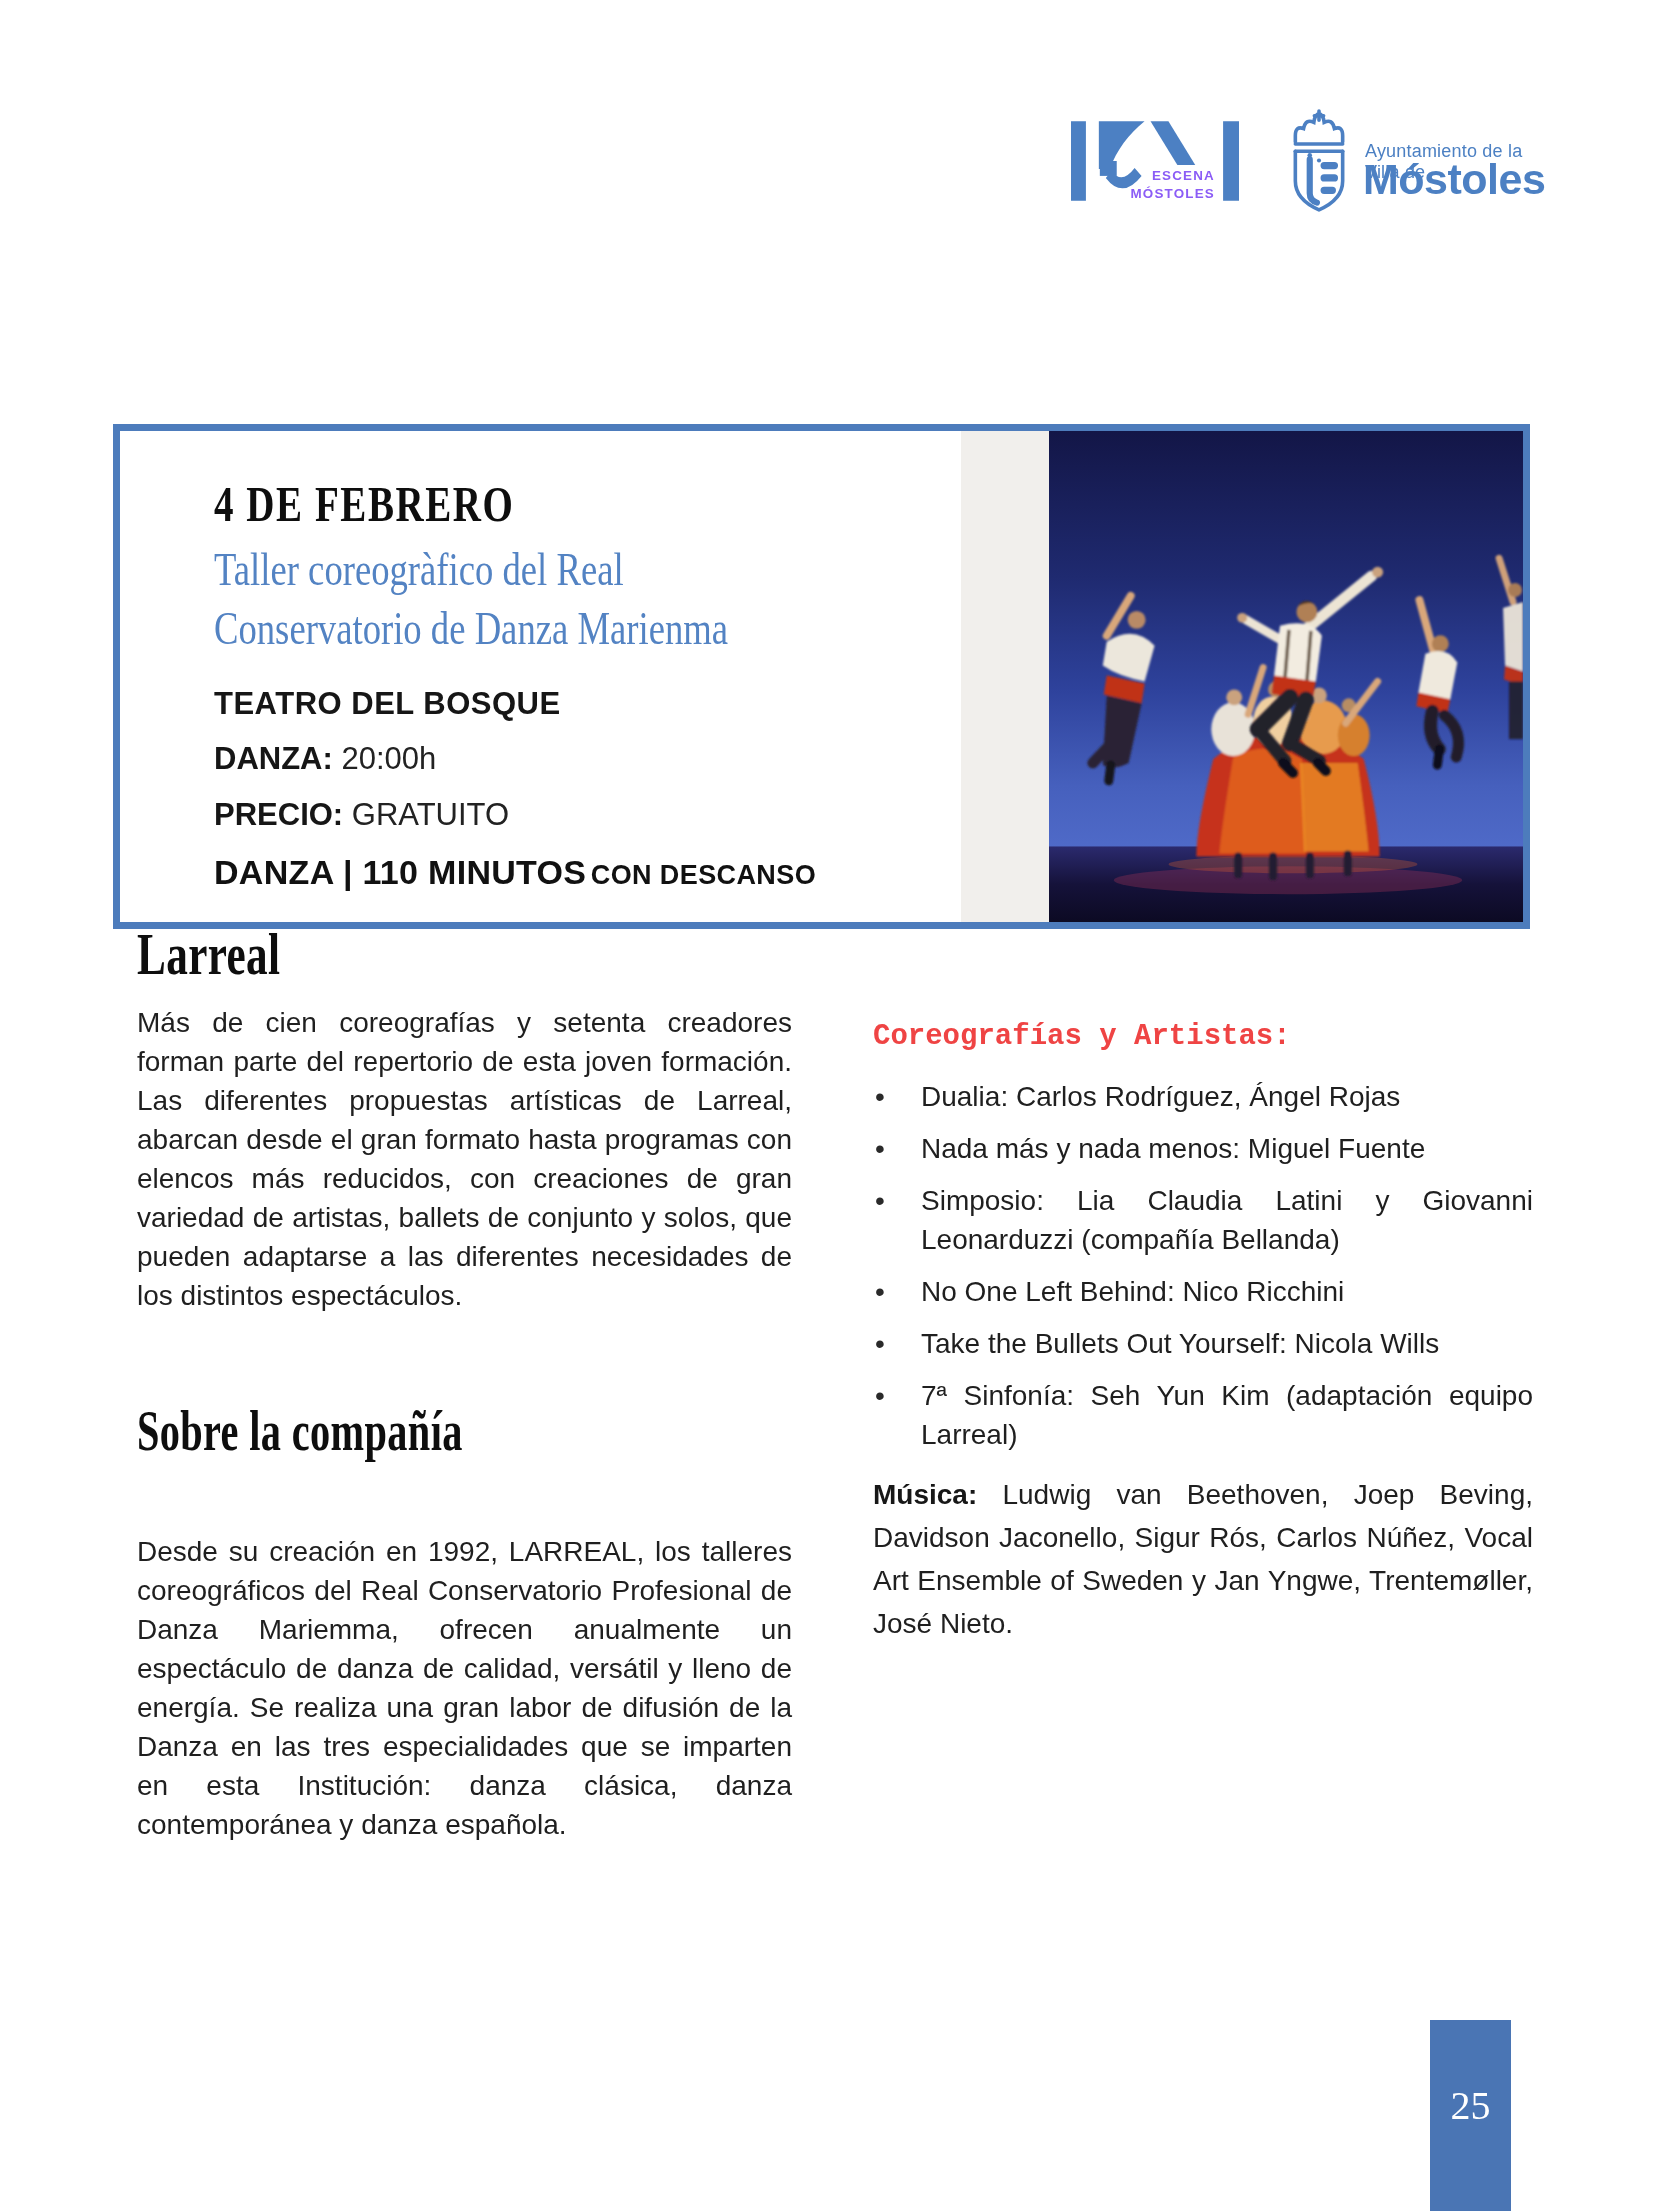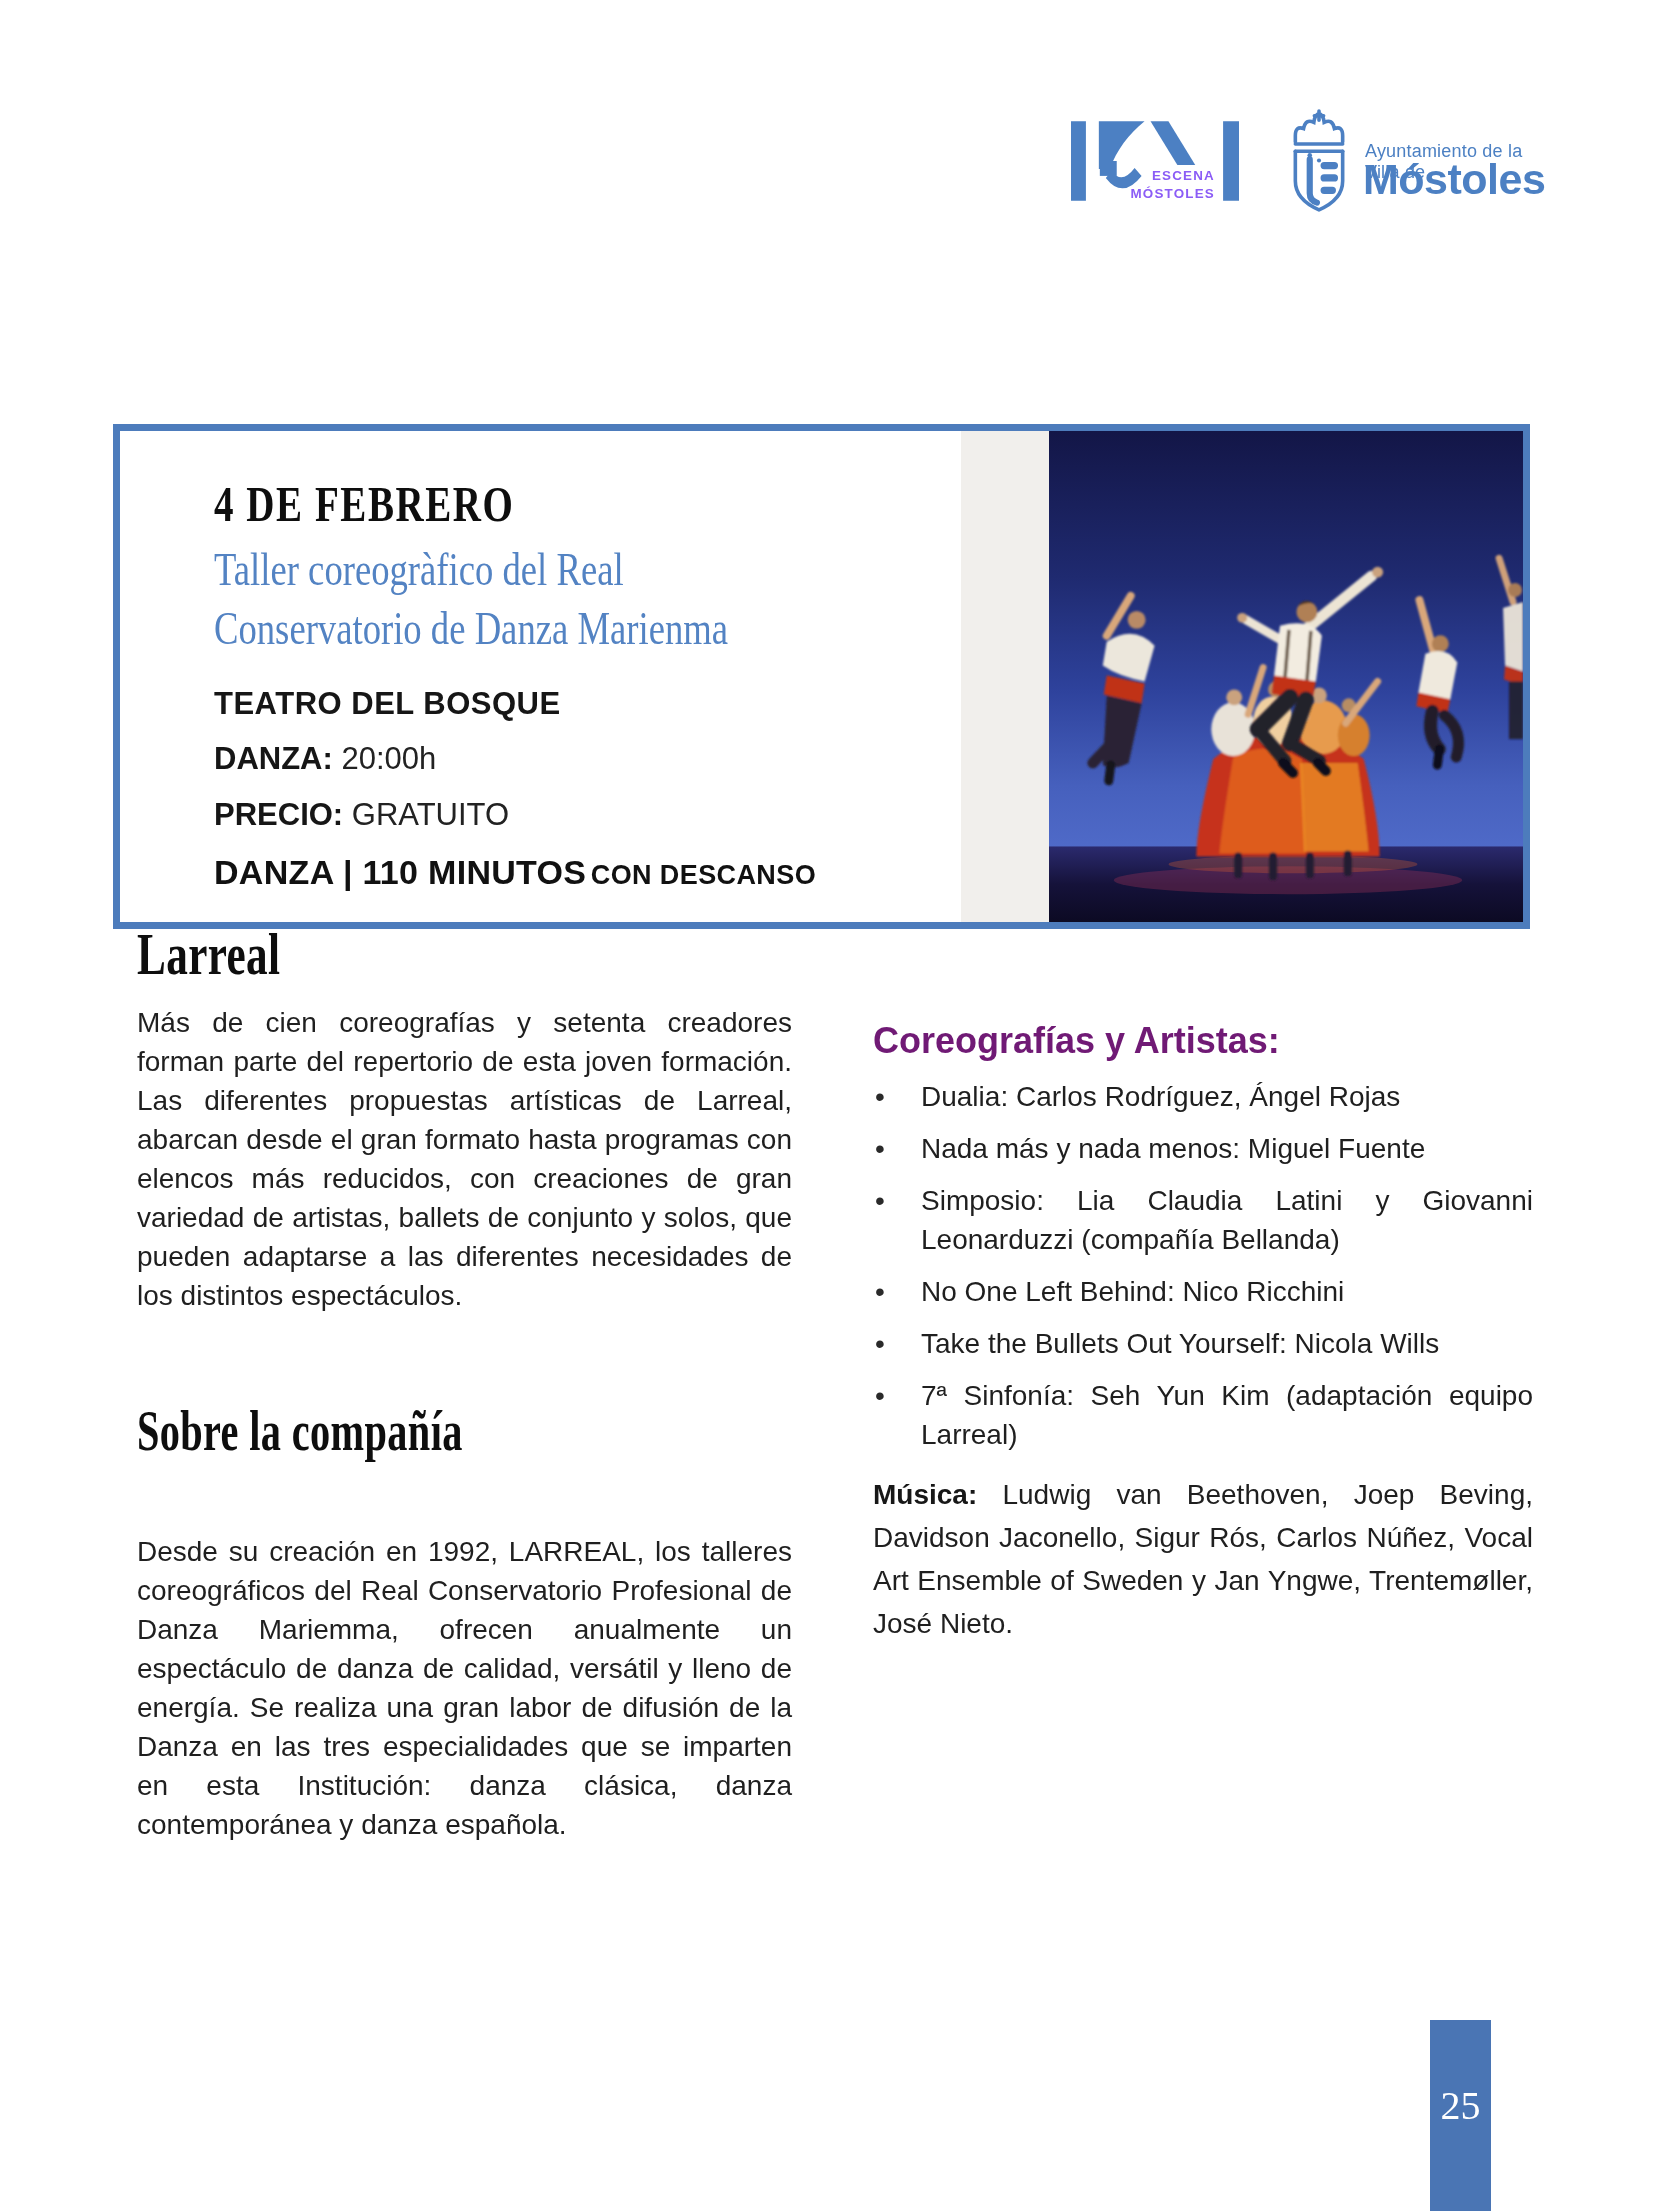--- a/index.html
+++ b/index.html
@@ -60,35 +60,35 @@
   .h-display{
     font-family:"Liberation Serif",serif;font-weight:bold;color:var(--heading-ink);
     transform:scaleX(.72);transform-origin:left top;white-space:nowrap;letter-spacing:0.5px;
   }
   .h1{left:137px;top:920px;font-size:60px;}
   .h2{left:137px;top:1399px;font-size:56px;}
   .para{width:655px;font-size:28px;line-height:39px;text-align:justify;color:var(--ink);}
   .p1{left:137px;top:1003px;}
   .p2{left:137px;top:1532px;}
 
-  .list-heading{left:873px;top:1020px;font-size:36px;font-weight:bold;color:#701a75;}
+  .list-heading{left:873px;top:1020px;font-size:29px;font-weight:bold;color:#ef4444;font-family:Liberation Mono, monospace;}
   .artist-list{left:873px;top:1077px;width:660px;list-style:none;}
   .artist-list li{
     position:relative;padding-left:48px;margin-bottom:13px;
     font-size:28px;line-height:39px;text-align:justify;color:var(--ink);
   }
   .artist-list li::before{
     content:"\2022";position:absolute;left:2px;top:0;color:#2a2a2a;
   }
   .music{left:873px;top:1473px;width:660px;font-size:28px;line-height:43px;text-align:justify;color:var(--ink);}
   .music .lbl{font-weight:bold;color:#171717;}
 
   
   .page-box{
-    left:1430px;top:2020px;width:61px;height:192px;background:var(--box-blue);
+    left:1430px;top:2020px;width:81px;height:192px;background:var(--box-blue);
     display:flex;justify-content:center;align-items:flex-start;
   }
   .page-box span{
     margin-top:62px;font-family:"Liberation Serif",serif;font-size:40px;color:#ffffff;
   }
 </style>
 </head>
 <body>
 
 <div class="abs" style="inset:0">

